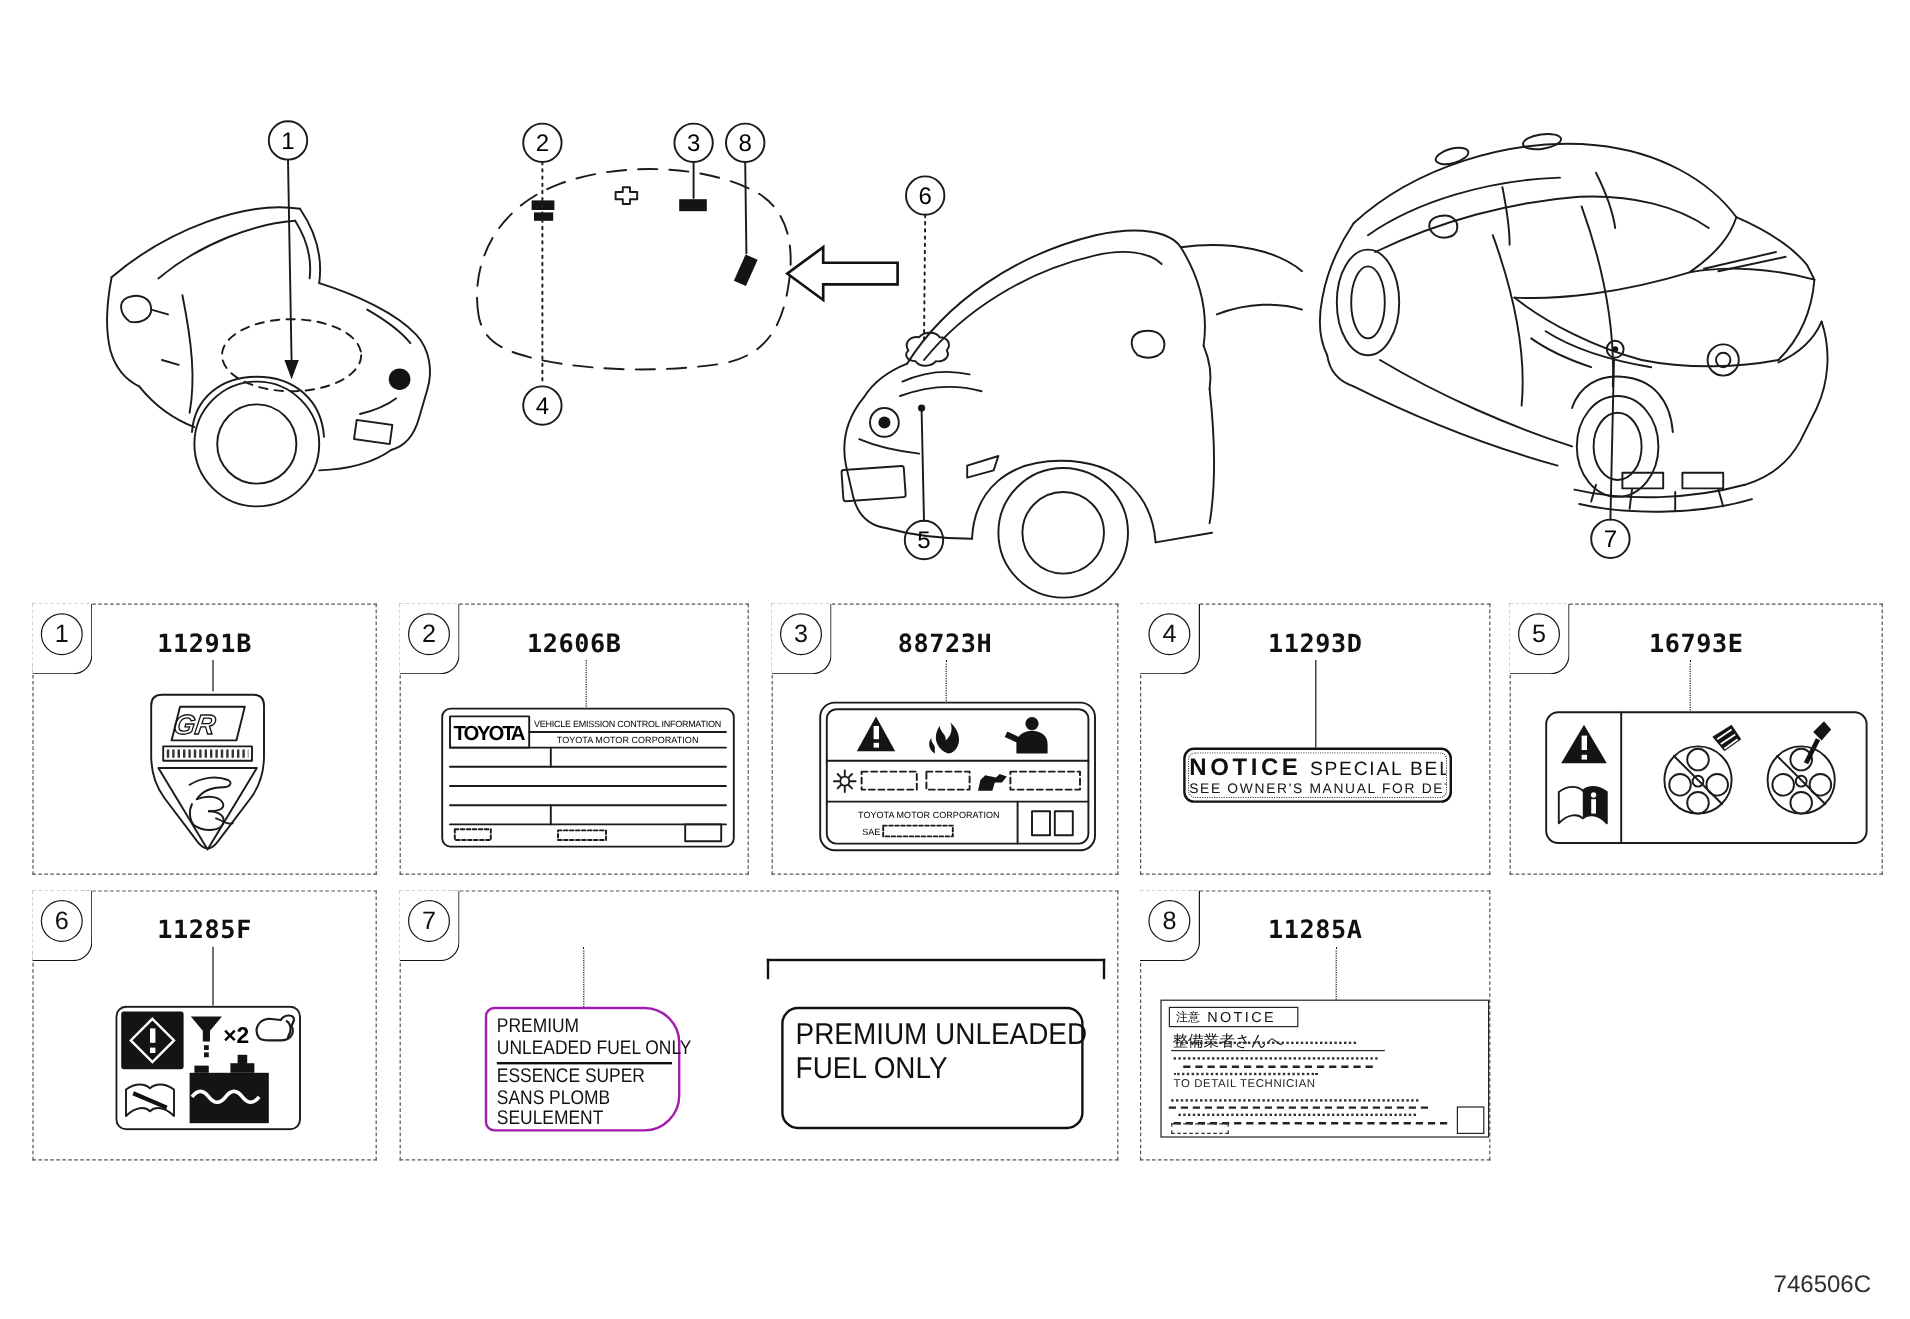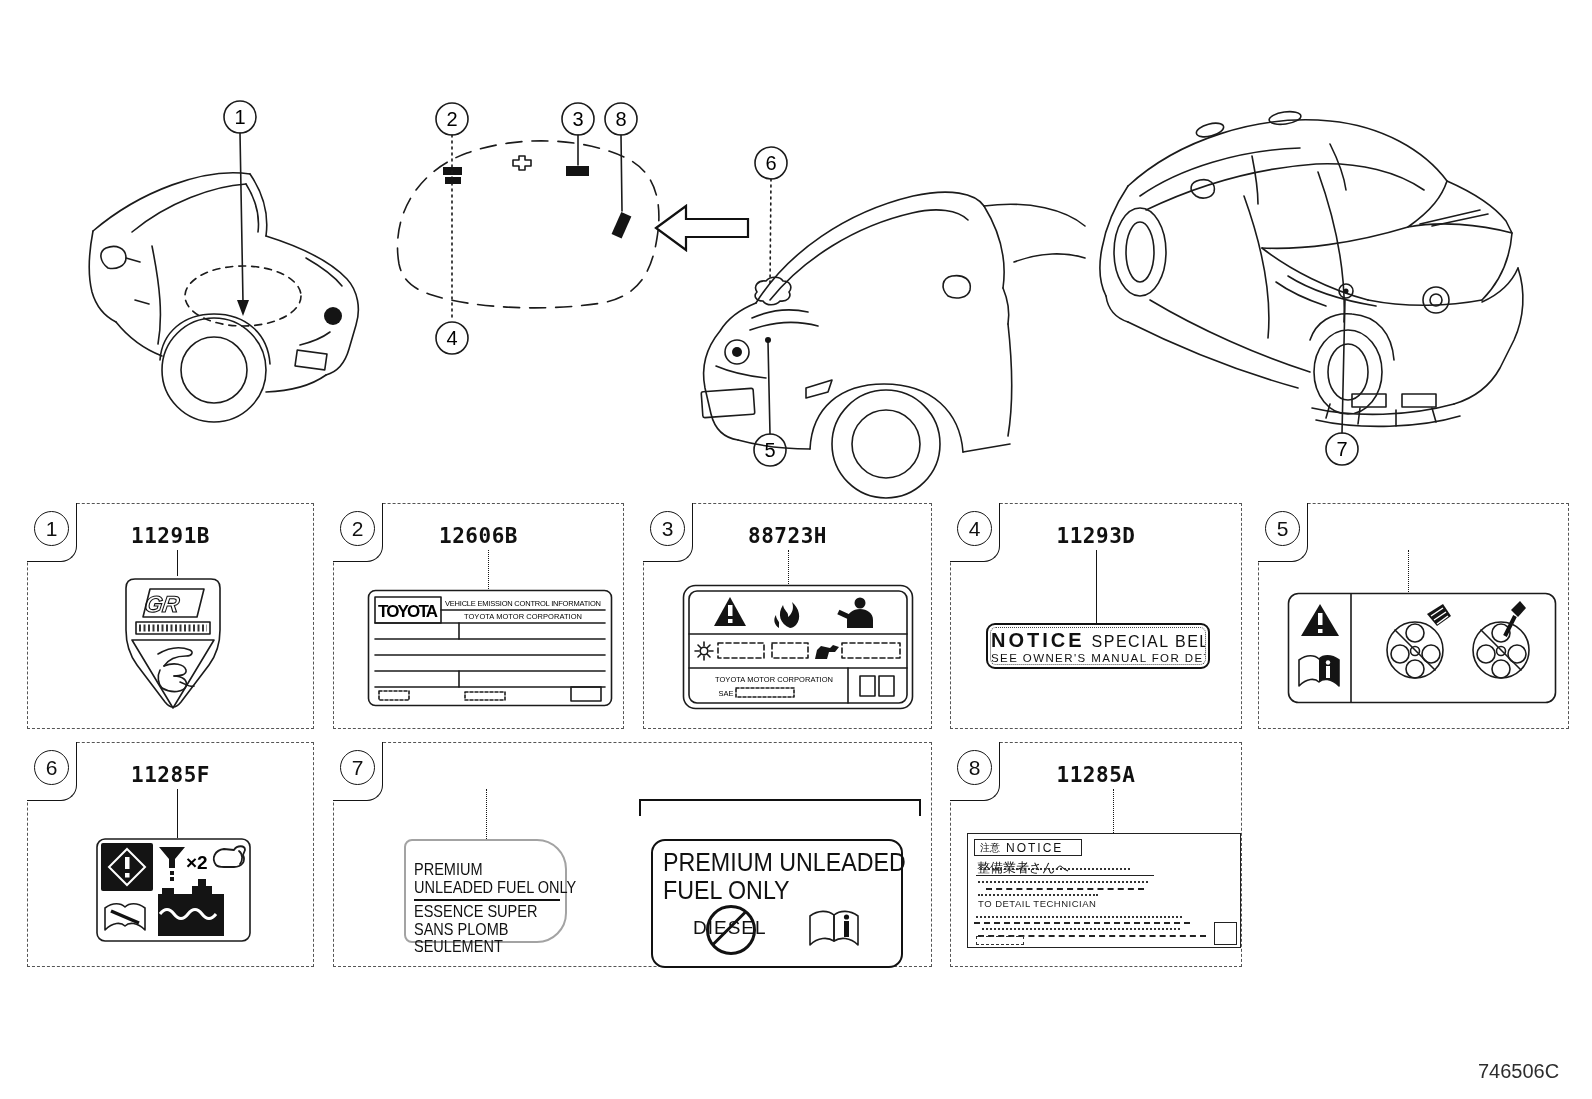--- a/index.html
+++ b/index.html
@@ -19,27 +19,27 @@
   .leader{position:absolute;width:0;border-left:1.5px solid #151515}
   .leader.dot{border-left-style:dotted}
   
   .beltlabel{position:absolute;left:35px;top:119px;width:220px;height:42px;border:2px solid #111;border-radius:9px}
   .bl-in{position:absolute;inset:2px;border:1px dotted #444;border-radius:6px;text-align:center;overflow:hidden}
   .bl-line1{margin-top:1px;white-space:nowrap}
   .bl-notice{font-size:20px;font-weight:bold;letter-spacing:3px}
   .bl-belt{font-size:16px;letter-spacing:1.5px;margin-left:7px}
   .bl-line2{font-size:11.5px;letter-spacing:1.4px;white-space:nowrap}
   
-  .fuelA{position:absolute;left:70px;top:96px;width:163px;height:104px;border:2px solid #a3a3a3;
-         border-radius:8px 30px 30px 8px;padding:20px 4px 0 8px;box-sizing:border-box}
+  .fuelA{position:absolute;left:70px;top:96px;width:163px;height:104px;border:2px solid #a21caf;
+         border-radius:8px 30px 30px 8px;padding:6px 4px 0 8px;box-sizing:border-box}
   .fa-l1,.fa-l2{font-size:16.5px;line-height:17.5px;white-space:nowrap;transform:scaleX(.88);transform-origin:0 50%}
   .fa-hr{border-top:2px solid #111;margin:3px 0 2px;width:146px}
   .bracket{position:absolute;left:305px;top:56px;width:278px;height:15px;
            border-top:2.5px solid #111;border-left:2.5px solid #111;border-right:2.5px solid #111}
-  .fuelB{position:absolute;left:317px;top:96px;width:252px;height:129px;border:2.5px solid #111;
+  .fuelB{position:absolute;left:317px;top:96px;width:252px;height:102px;border:2.5px solid #111;
          border-radius:14px;box-sizing:border-box;padding:7px 0 0 10px}
   .fb-l1{font-size:25px;line-height:28px;white-space:nowrap;transform:scaleX(.93);transform-origin:0 50%}
   .fb-row{display:flex;align-items:center;margin-top:1px;padding-left:26px;gap:36px}
   .diesel-wrap{position:relative;display:inline-block;padding:12px 4px}
   .diesel-text{font-size:19px;letter-spacing:1px}
   .no-circle{position:absolute;left:50%;top:50%;width:44px;height:44px;margin:-23.5px 0 0 -23.5px;
              border:3px solid #111;border-radius:50%}
   .no-slash{position:absolute;left:50%;top:50%;width:3px;height:46px;margin:-23px 0 0 -1.5px;
             background:#111;transform:rotate(45deg)}
   
@@ -314,20 +314,21 @@
       </div>
       <div class="bl-line2">SEE OWNER'S MANUAL FOR DETAIL</div>
     </div>
   </div>
 </div>
 
 <div class="panel" style="left:1258px;top:503px;width:309px;height:224px">
   <div class="tab">
     <div class="numcirc">5</div>
   </div>
+  <div class="partno">16793E</div>
   <div class="leader dot" style="left:149px;top:46px;height:42px"></div>
   <svg width="270" height="112" viewBox="0 0 270 112" style="position:absolute;left:28px;top:88px">
     <rect class="ln" x="1.5" y="1.5" width="267" height="109" rx="10" stroke-width="2"></rect>
     <line class="ln" x1="64" y1="2" x2="64" y2="110" stroke-width="1.6"></line>
     <g>
       <path class="fill" d="M33,12 L52,44 H14 Z"></path>
       <rect x="31" y="21" width="4.5" height="12" fill="#fff"></rect>
       <rect x="31" y="37" width="4.5" height="4" fill="#fff"></rect>
     </g>
     <g>
@@ -416,33 +417,20 @@
     <div class="fa-l2">ESSENCE SUPER</div>
     <div class="fa-l2">SANS PLOMB</div>
     <div class="fa-l2">SEULEMENT</div>
   </div>
 
   <div class="bracket"></div>
 
   <div class="fuelB">
     <div class="fb-l1">PREMIUM UNLEADED</div>
     <div class="fb-l1">FUEL ONLY</div>
-    <div class="fb-row">
-      <span class="diesel-wrap">
-        <span class="diesel-text">DIESEL</span>
-        <span class="no-circle"></span>
-        <span class="no-slash"></span>
-      </span>
-      <svg width="56" height="42" viewBox="0 0 56 42">
-        <path class="ln" d="M3,38 C11,30 21,30 27,34 L27,8 C21,3 11,3 3,9 Z"></path>
-        <path class="ln" d="M51,38 C43,30 33,30 27,34 L27,8 C33,3 43,3 51,9 Z"></path>
-        <rect x="37" y="14" width="5" height="16" fill="#111"></rect>
-        <circle cx="39.5" cy="10" r="2.6" fill="#111"></circle>
-      </svg>
-    </div>
   </div>
 </div>
 
 <div class="panel" style="left:950px;top:742px;width:290px;height:223px">
   <div class="tab">
     <div class="numcirc">8</div>
   </div>
   <div class="partno">11285A</div>
   <div class="leader dot" style="left:162px;top:46px;height:44px"></div>
   <div class="noticelabel">

